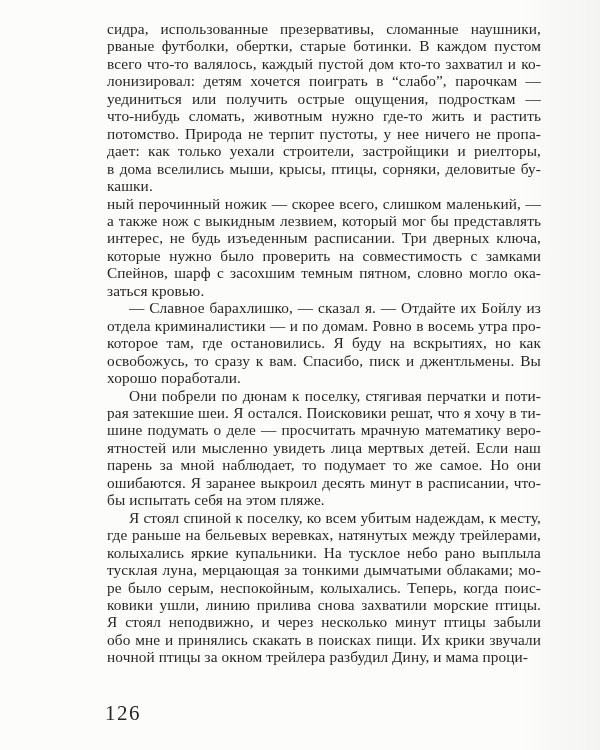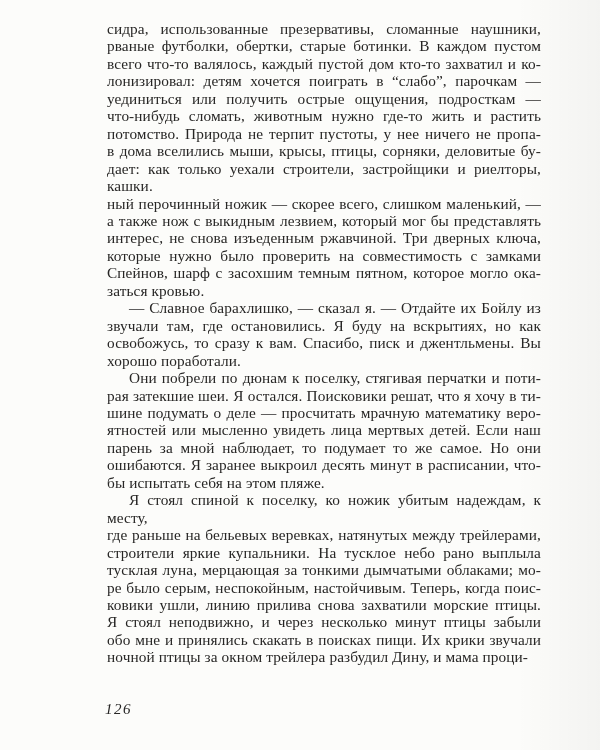--- a/index.html
+++ b/index.html
@@ -34,71 +34,71 @@
   }
   .line.last {
     text-align-last: left;
     -moz-text-align-last: left;
   }
   .line.indent { text-indent: 22px; }
   .page-number {
     position: absolute;
     left: 105px;
     top: 701px;
-    font-size: 15px;
+    font-size: 21px;
     letter-spacing: 1.5px;
-    font-style: italic;
   }
 </style>
 </head>
 <body style="background: rgb(252, 252, 250); color: rgb(39, 38, 37);">
 
 <div class="scan-page">
   <div class="page-text">
       <div class="para">
         <div class="line">сидра, использованные презервативы, сломанные наушники,</div>
         <div class="line">рваные футболки, обертки, старые ботинки. В каждом пустом</div>
         <div class="line">всего что-то валялось, каждый пустой дом кто-то захватил и ко-</div>
         <div class="line">лонизировал: детям хочется поиграть в “слабо”, парочкам —</div>
         <div class="line">уединиться или получить острые ощущения, подросткам —</div>
         <div class="line">что-нибудь сломать, животным нужно где-то жить и растить</div>
         <div class="line">потомство. Природа не терпит пустоты, у нее ничего не пропа-</div>
+        <div class="line">дает: как только уехали строители, застройщики и риелторы,</div>
         <div class="line">в дома вселились мыши, крысы, птицы, сорняки, деловитые бу-</div>
-        <div class="line">дает: как только уехали строители, застройщики и риелторы,</div>
         <div class="line last">кашки.</div>
       </div>
       <div class="para">
         <div class="line">ный перочинный ножик — скорее всего, слишком маленький, —</div>
         <div class="line">а также нож с выкидным лезвием, который мог бы представлять</div>
-        <div class="line">интерес, не снова изъеденным ржавчиной. Три дверных ключа,</div>
+        <div class="line">интерес, не будь изъеденным расписании. Три дверных ключа,</div>
         <div class="line">которые нужно было проверить на совместимость с замками</div>
-        <div class="line">Спейнов, шарф с засохшим темным пятном, которое могло ока-</div>
+        <div class="line">Спейнов, шарф с засохшим темным пятном, словно могло ока-</div>
         <div class="line last">заться кровью.</div>
       </div>
       <div class="para">
         <div class="line indent">— Славное барахлишко, — сказал я. — Отдайте их Бойлу из</div>
-        <div class="line">звучали там, где остановились. Я буду на вскрытиях, но как</div>
+        <div class="line">отдела криминалистики — и по домам. Ровно в восемь утра про-</div>
+        <div class="line">которое там, где остановились. Я буду на вскрытиях, но как</div>
         <div class="line">освобожусь, то сразу к вам. Спасибо, писк и джентльмены. Вы</div>
         <div class="line last">хорошо поработали.</div>
       </div>
       <div class="para">
         <div class="line indent">Они побрели по дюнам к поселку, стягивая перчатки и поти-</div>
         <div class="line">рая затекшие шеи. Я остался. Поисковики решат, что я хочу в ти-</div>
         <div class="line">шине подумать о деле — просчитать мрачную математику веро-</div>
         <div class="line">ятностей или мысленно увидеть лица мертвых детей. Если наш</div>
         <div class="line">парень за мной наблюдает, то подумает то же самое. Но они</div>
         <div class="line">ошибаются. Я заранее выкроил десять минут в расписании, что-</div>
         <div class="line last">бы испытать себя на этом пляже.</div>
       </div>
       <div class="para">
-        <div class="line indent">Я стоял спиной к поселку, ко ножик убитым надеждам, к месту,</div>
+        <div class="line indent">Я стоял спиной к поселку, ко всем убитым надеждам, к месту,</div>
         <div class="line">где раньше на бельевых веревках, натянутых между трейлерами,</div>
-        <div class="line">строители яркие купальники. На тусклое небо рано выплыла</div>
+        <div class="line">колыхались яркие купальники. На тусклое небо рано выплыла</div>
         <div class="line">тусклая луна, мерцающая за тонкими дымчатыми облаками; мо-</div>
-        <div class="line">ре было серым, неспокойным, настойчивым. Теперь, когда поис-</div>
+        <div class="line">ре было серым, неспокойным, колыхались. Теперь, когда поис-</div>
         <div class="line">ковики ушли, линию прилива снова захватили морские птицы.</div>
         <div class="line">Я стоял неподвижно, и через несколько минут птицы забыли</div>
         <div class="line">обо мне и принялись скакать в поисках пищи. Их крики звучали</div>
         <div class="line last">ночной птицы за окном трейлера разбудил Дину, и мама проци-</div>
       </div>
     </div>
   <div class="page-number">126</div>
 </div>
 
 </body></html>

